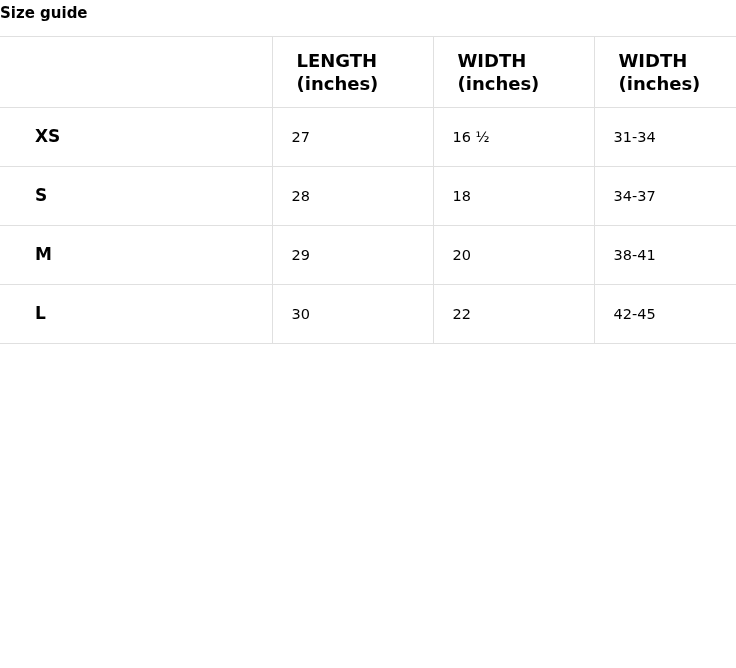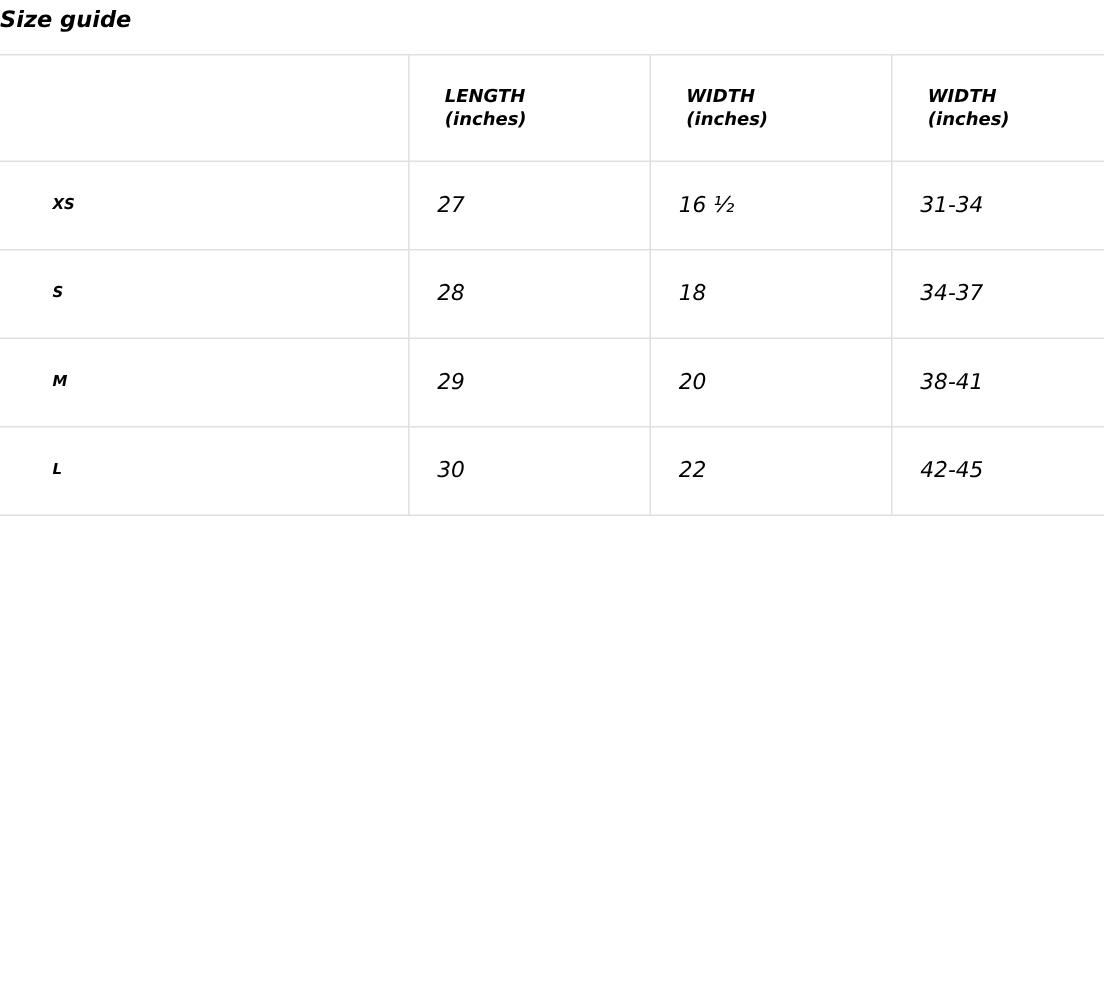--- a/index.html
+++ b/index.html
@@ -10,21 +10,20 @@
   body {
     width: 736px;
     height: 668px;
     font-family: "DejaVu Sans", sans-serif;
     color: #000000;
     -webkit-font-smoothing: antialiased;
   }
   .page {
     width: 647px;
     box-sizing: border-box;
-    font-style: italic;
   }
   .title {
     font-size: 15px;
     font-weight: bold;
     line-height: 1.2;
     padding: 4px 0 0 0;
     margin: 0 0 14px 0;
     color: #000000;
   }
   table.size-table {
@@ -47,32 +46,32 @@
     text-align: left;
     vertical-align: middle;
     line-height: 1.28;
   }
   table.size-table th:last-child,
   table.size-table td:last-child {
     border-right: none;
   }
   table.size-table thead th {
     font-weight: bold;
-    font-size: 12px;
+    font-size: 18px;
     height: 46px;
     padding-top: 12px;
     padding-bottom: 12px;
     padding-left: 24px;
   }
   table.size-table thead th.blank-head {
     border-right: 1px solid #e0e0e0;
   }
   table.size-table tbody th.row-label {
     font-weight: bold;
-    font-size: 10px;
+    font-size: 17px;
     height: 30px;
     padding-left: 35px;
   }
   table.size-table tbody td {
     font-weight: normal;
   }
   .hdr-line { display: block; }
 </style>
 </head>
 <body>

